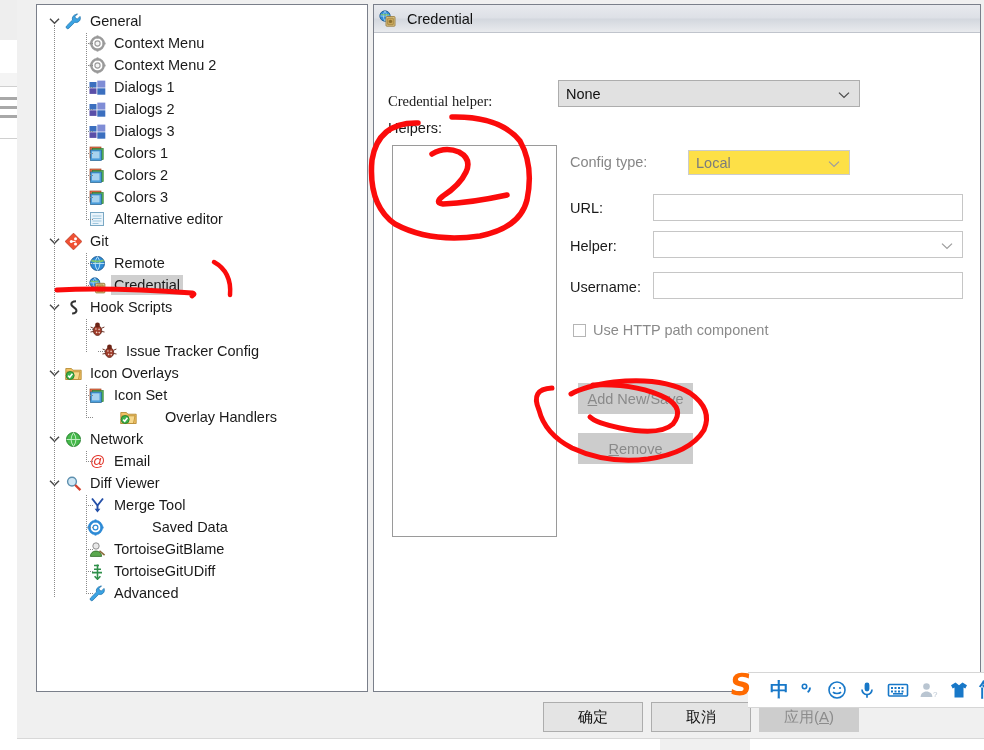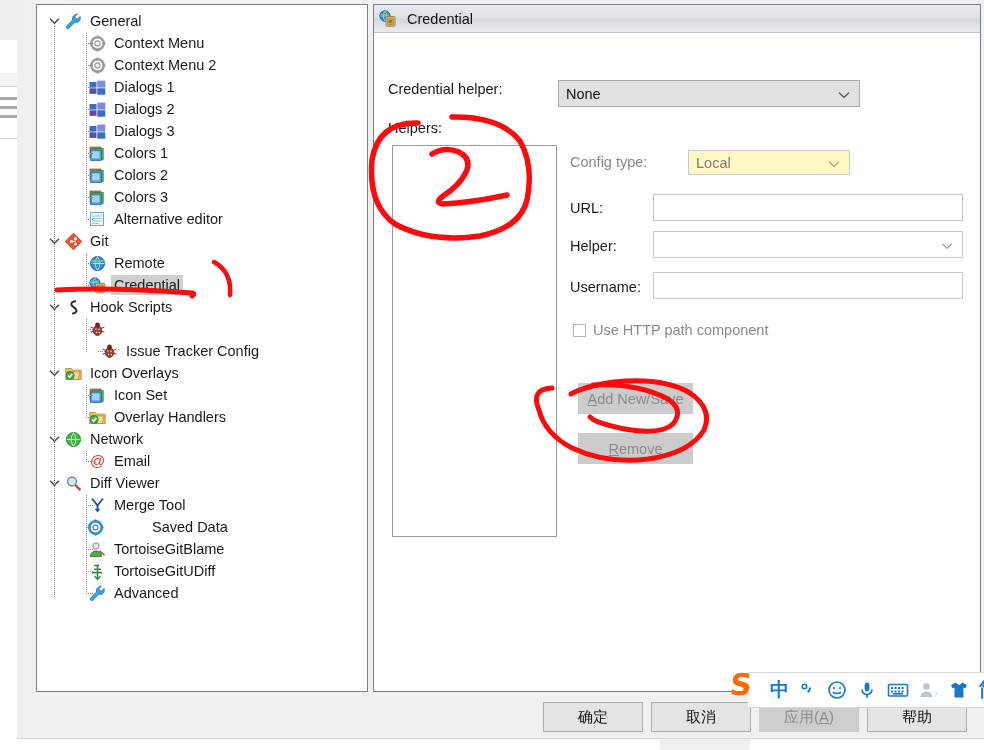--- a/index.html
+++ b/index.html
@@ -79,21 +79,21 @@
 
   .combo {
     position:absolute;
     border:1px solid #adadad;
     background:#e1e1e1;
     font-size:14.5px; color:#111;
     display:flex; align-items:center;
     padding-left:7px;
   }
   .combo .chev { position:absolute; right:9px; top:50%; transform:translateY(-50%); }
-  .combo.disabled { background:#fef9c3; border-color:#cccccc; color:#7c7c7c; }
+  .combo.disabled { background:#fde047; border-color:#cccccc; color:#7c7c7c; }
   .combo.plainwhite { background:#ffffff; border:1px solid #c6c6c6; }
 
   .textbox {
     position:absolute;
     background:#ffffff;
     border:1px solid #c6c6c6;
     font-size:14.5px; color:#111;
     padding-left:5px; line-height:1;
     display:flex; align-items:center;
   }
@@ -431,21 +431,21 @@
               <svg width="17" height="17" viewBox="0 0 17 17">
                 <rect x="1" y="2" width="11" height="11" fill="#e8704a" stroke="#a04424" stroke-width="0.7"></rect>
                 <rect x="3.2" y="3.6" width="11" height="11" fill="#57b65a" stroke="#2d7a31" stroke-width="0.7"></rect>
                 <rect x="1.5" y="5" width="11" height="10.5" fill="#4a9ddb" stroke="#23618f" stroke-width="0.7"></rect>
                 <rect x="3" y="6.4" width="7.5" height="7" fill="#cfe8f7" opacity="0.7"></rect>
               </svg>
             </span>
             <span class="lbl">Icon Set</span>
             <span class="tick" style="left: 49px; top: 11px; width: 7px;"></span>
           </div>
-          <div class="tree-row" style="height: 22px; padding-left: 52px;">
+          <div class="tree-row" style="height: 22px; padding-left: 83px; gap: 20px;">
             <span class="ico">
               <svg width="17" height="17" viewBox="0 0 17 17">
                 <path d="M0.8 3.5h5.6l1.5 1.7h8.3v9.3H0.8z" fill="#f0c063" stroke="#b0842a" stroke-width="0.8"></path>
                 <path d="M2 6.8h13l-1.6 7.7H0.8z" fill="#f7d88c" stroke="#b0842a" stroke-width="0.7"></path>
                 <circle cx="5.2" cy="10.5" r="4" fill="#3fb24a" stroke="#1f7a28" stroke-width="0.8"></circle>
                 <path d="M3.2 10.6 4.7 12.2 7.4 8.8" fill="none" stroke="#fff" stroke-width="1.6"></path>
               </svg>
             </span>
             <span class="lbl">Overlay Handlers</span>
             <span class="tick" style="left: 49px; top: 11px; width: 7px;"></span>
@@ -562,21 +562,21 @@
             <rect x="7" y="6.6" width="9" height="9.6" rx="0.8" fill="#e3c98a" stroke="#8b6f2e" stroke-width="0.8"></rect>
             <rect x="8.6" y="8.2" width="5.8" height="6.5" rx="0.5" fill="#c9a85c" stroke="#8b6f2e" stroke-width="0.6"></rect>
             <circle cx="11.5" cy="11.4" r="1.7" fill="#8b6f2e"></circle>
           </svg>
         </span>
         <span class="title">Credential</span>
       </div>
 
       <div class="form">
 
-        <span class="lbl-static" style="left:14px; top:48px;">Credential helper:</span>
+        <span class="lbl-static" style="left:14px; top:60px;font-family:Liberation Serif, serif;">Credential helper:</span>
         <div class="combo" style="left:184px; top:47px; width:302px; height:27px;">
           <span>None</span>
           <span class="chev">
             <svg width="12" height="8" viewBox="0 0 12 8">
                 <path d="M1 1.6 6 6.4 11 1.6" fill="none" stroke="#4b4b4b" stroke-width="1.3"></path>
               </svg>
           </span>
         </div>
 
         <span class="lbl-static" style="left:14px; top:87px;">Helpers:</span>
@@ -628,23 +628,20 @@
     </div>
 
     <div class="btn-dlg" style="left:526px; top:702px; width:100px;">
       <span>确定</span>
     </div>
     <div class="btn-dlg" style="left:634px; top:702px; width:100px;">
       <span>取消</span>
     </div>
     <div class="btn-dlg disabled" style="left:742px; top:702px; width:100px;">
       <span><span>应用(</span><u>A</u><span>)</span></span>
-    </div>
-    <div class="btn-dlg" style="left:850px; top:702px; width:100px;">
-      <span>帮助</span>
     </div>
 
   </div>
 
   <div class="bottom-sep"></div>
   <div class="bottom-fill"></div>
   <div class="bottom-fill2"></div>
 
   <div class="ime-bar">
     <span class="ime-item cn" style="margin-left:22px">中</span>

